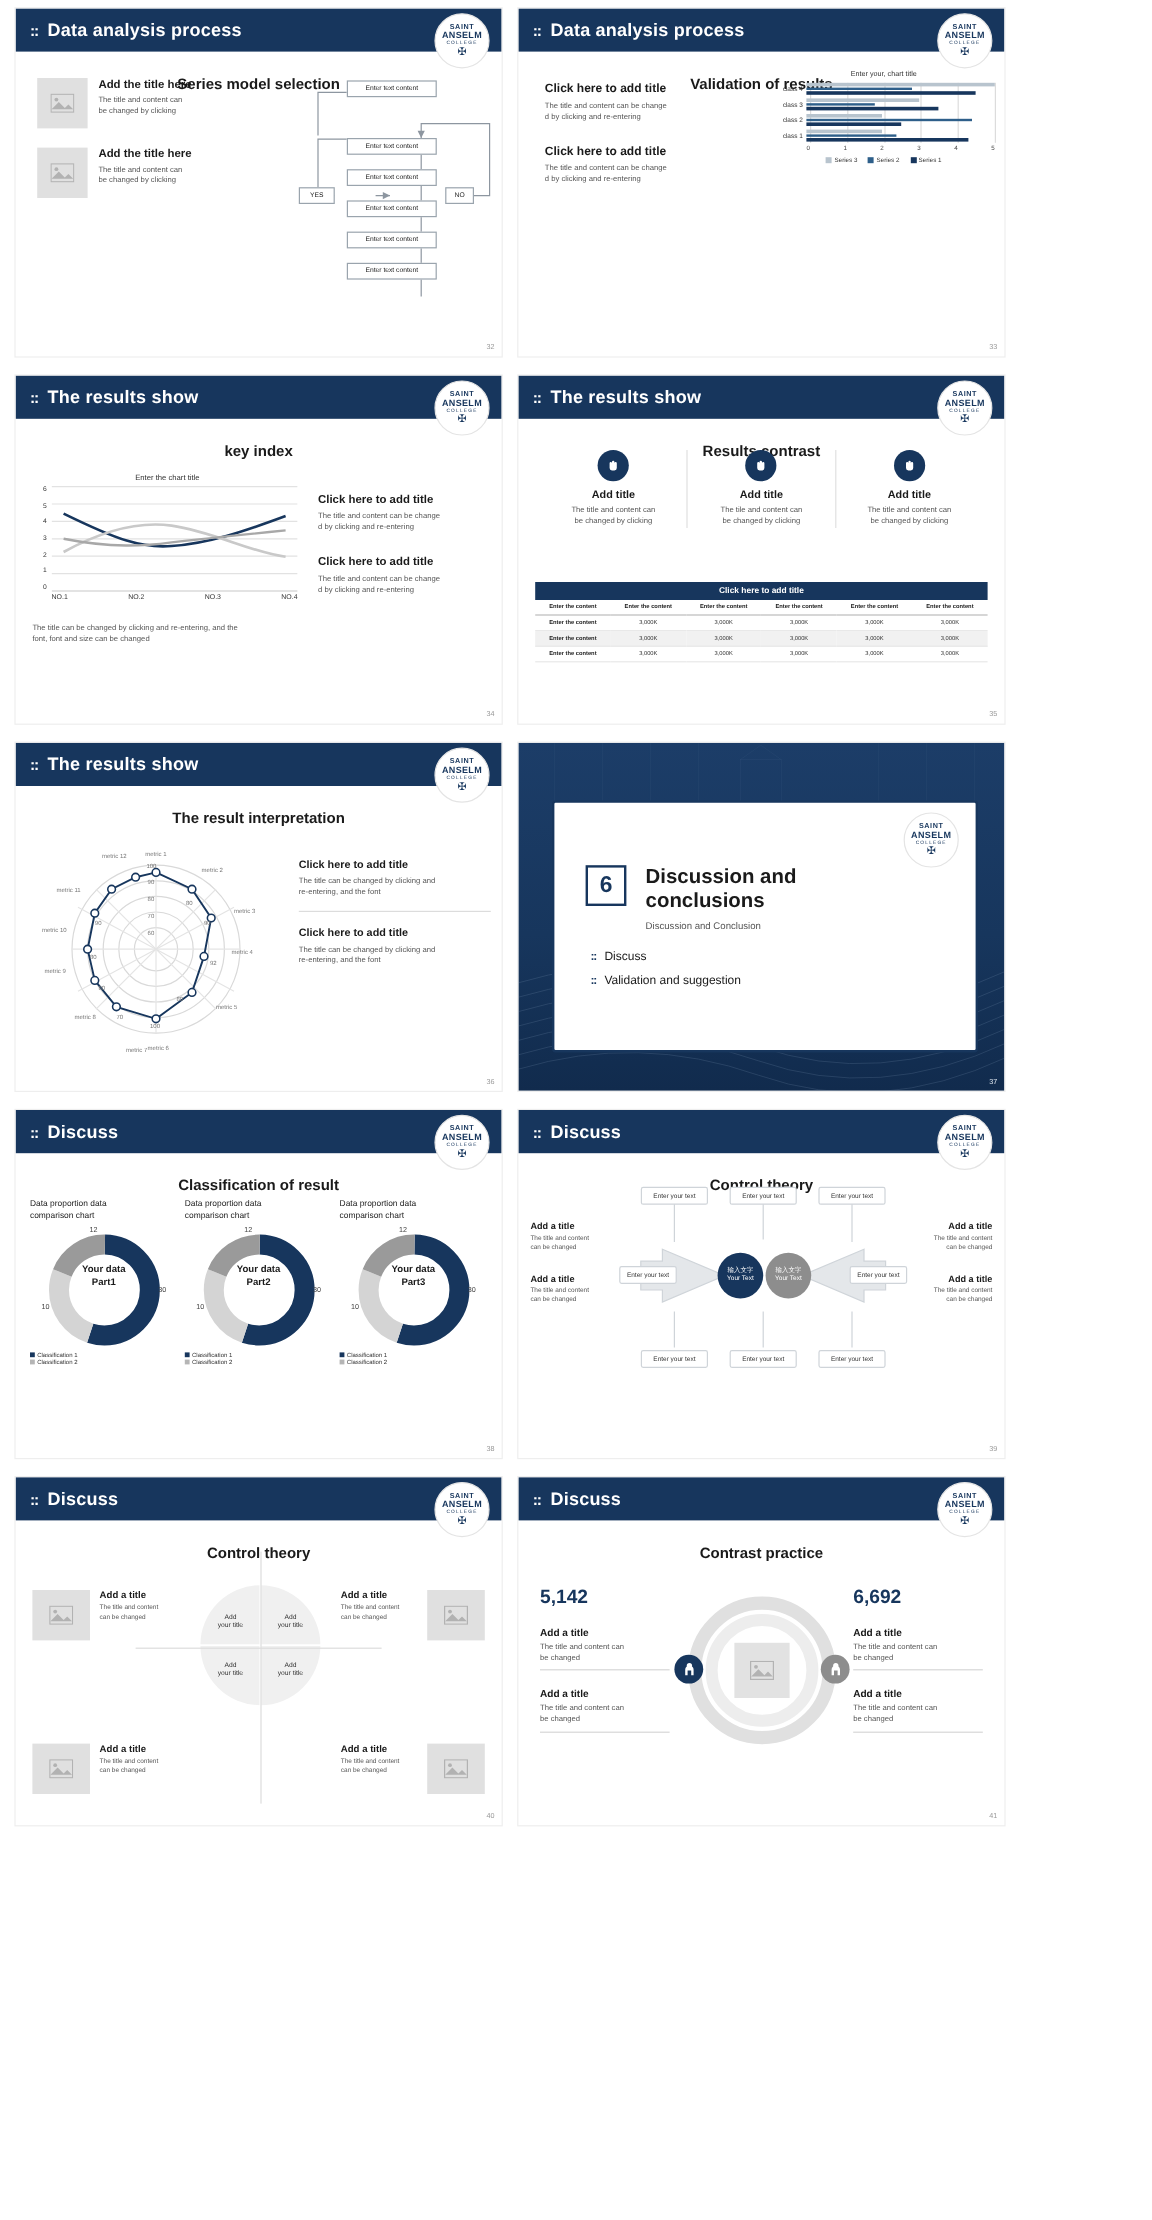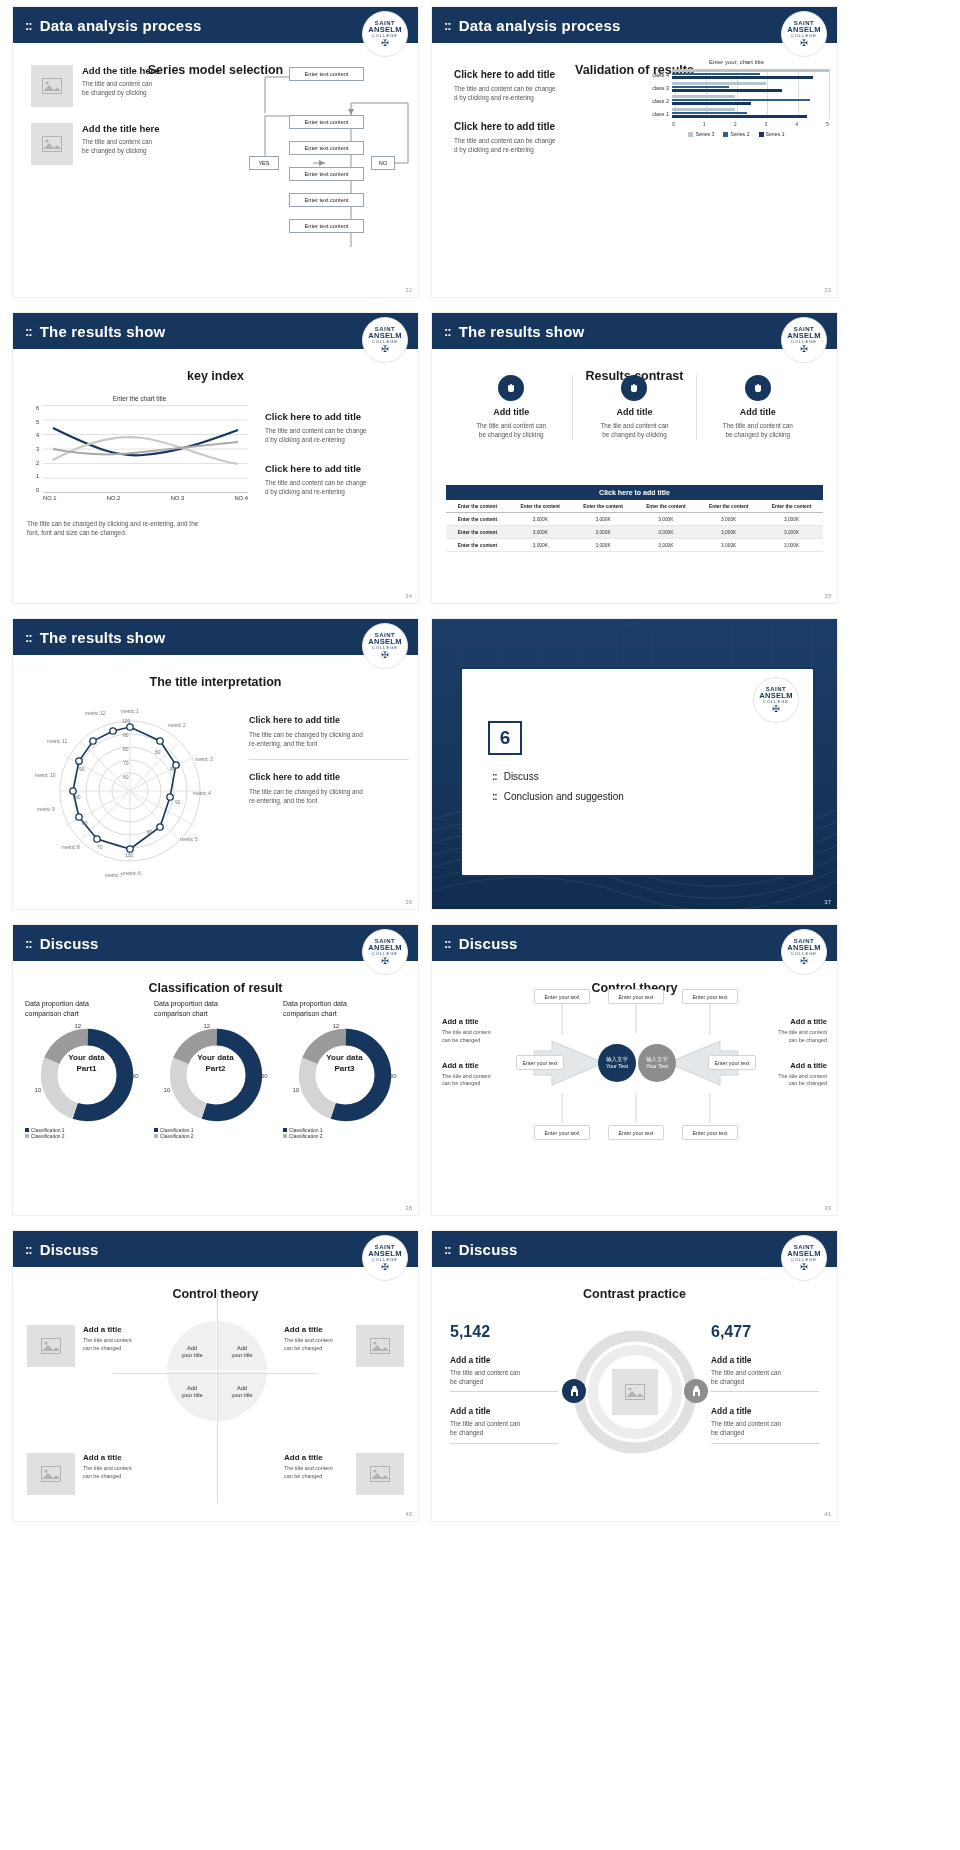--- a/index.html
+++ b/index.html
@@ -485,21 +485,21 @@
     <div class="hdr">
       <span class="dots">::</span>
       <span class="ttl">The results show</span>
     </div>
     <div class="logo">
       <span class="l1">SAINT</span>
       <span class="l2">ANSELM</span>
       <span class="l3">COLLEGE</span>
       <span class="cross">✠</span>
     </div>
-    <div class="stitle">The title interpretation</div>
+    <div class="stitle">The result interpretation</div>
 
     <div style="position:absolute;left:22px;top:80px">
       <svg width="190" height="185" viewBox="0 0 190 185">
         <g stroke="#d9d9d9" fill="none">
           <circle cx="95" cy="92" r="18"></circle>
             <circle cx="95" cy="92" r="31"></circle>
           <circle cx="95" cy="92" r="44"></circle>
             <circle cx="95" cy="92" r="57"></circle>
           <circle cx="95" cy="92" r="70"></circle>
         </g>
@@ -592,29 +592,33 @@
       </svg>
       <div class="card">
         <div class="logo" style="right:14px;top:8px">
           <span class="l1">SAINT</span>
           <span class="l2">ANSELM</span>
           <span class="l3">COLLEGE</span>
           <span class="cross">✠</span>
         </div>
         <div style="display:flex;align-items:flex-start;gap:16px;padding:52px 0 0 26px">
           <div class="numbox">6</div>
+          <div>
+            <div style="font-size:17px;font-weight:bold;color:#1a1a1a;line-height:1.15;max-width:165px">Discussion and conclusions</div>
+            <div style="font-size:8px;color:#555;margin-top:7px">Discussion and Conclusion</div>
+          </div>
         </div>
         <div style="padding:16px 0 0 30px">
           <div style="display:flex;align-items:center;gap:7px;margin-bottom:9px">
             <span style="color:#17365d;font-size:10px;font-weight:bold;letter-spacing:-1px">::</span>
             <span style="font-size:10px;color:#1a1a1a">Discuss</span>
           </div>
           <div style="display:flex;align-items:center;gap:7px">
             <span style="color:#17365d;font-size:10px;font-weight:bold;letter-spacing:-1px">::</span>
-            <span style="font-size:10px;color:#1a1a1a">Conclusion and suggestion</span>
+            <span style="font-size:10px;color:#1a1a1a">Validation and suggestion</span>
           </div>
         </div>
       </div>
     </div>
     <div class="pg" style="color:#dbe3ec">37</div>
   </div>
 
   <div class="slide">
     <div class="hdr">
       <span class="dots">::</span>
@@ -881,21 +885,21 @@
 be changed</div>
       </div>
       <div style="margin-top:14px">
         <div style="font-size:8.4px;font-weight:bold;color:#1a1a1a">Add a title</div>
         <div class="tiny" style="white-space:pre-line;margin-top:3px;border-bottom:1px solid #d6d6d6;padding-bottom:6px">The title and content can
 be changed</div>
       </div>
     </div>
 
     <div style="position:absolute;right:18px;top:92px;width:108px">
-      <div class="bignum">6,477</div>
+      <div class="bignum">6,692</div>
       <div style="margin-top:14px" class="undl">
         <div style="font-size:8.4px;font-weight:bold;color:#1a1a1a">Add a title</div>
         <div class="tiny" style="white-space:pre-line;margin-top:3px">The title and content can
 be changed</div>
       </div>
       <div style="margin-top:14px">
         <div style="font-size:8.4px;font-weight:bold;color:#1a1a1a">Add a title</div>
         <div class="tiny" style="white-space:pre-line;margin-top:3px;border-bottom:1px solid #d6d6d6;padding-bottom:6px">The title and content can
 be changed</div>
       </div>

